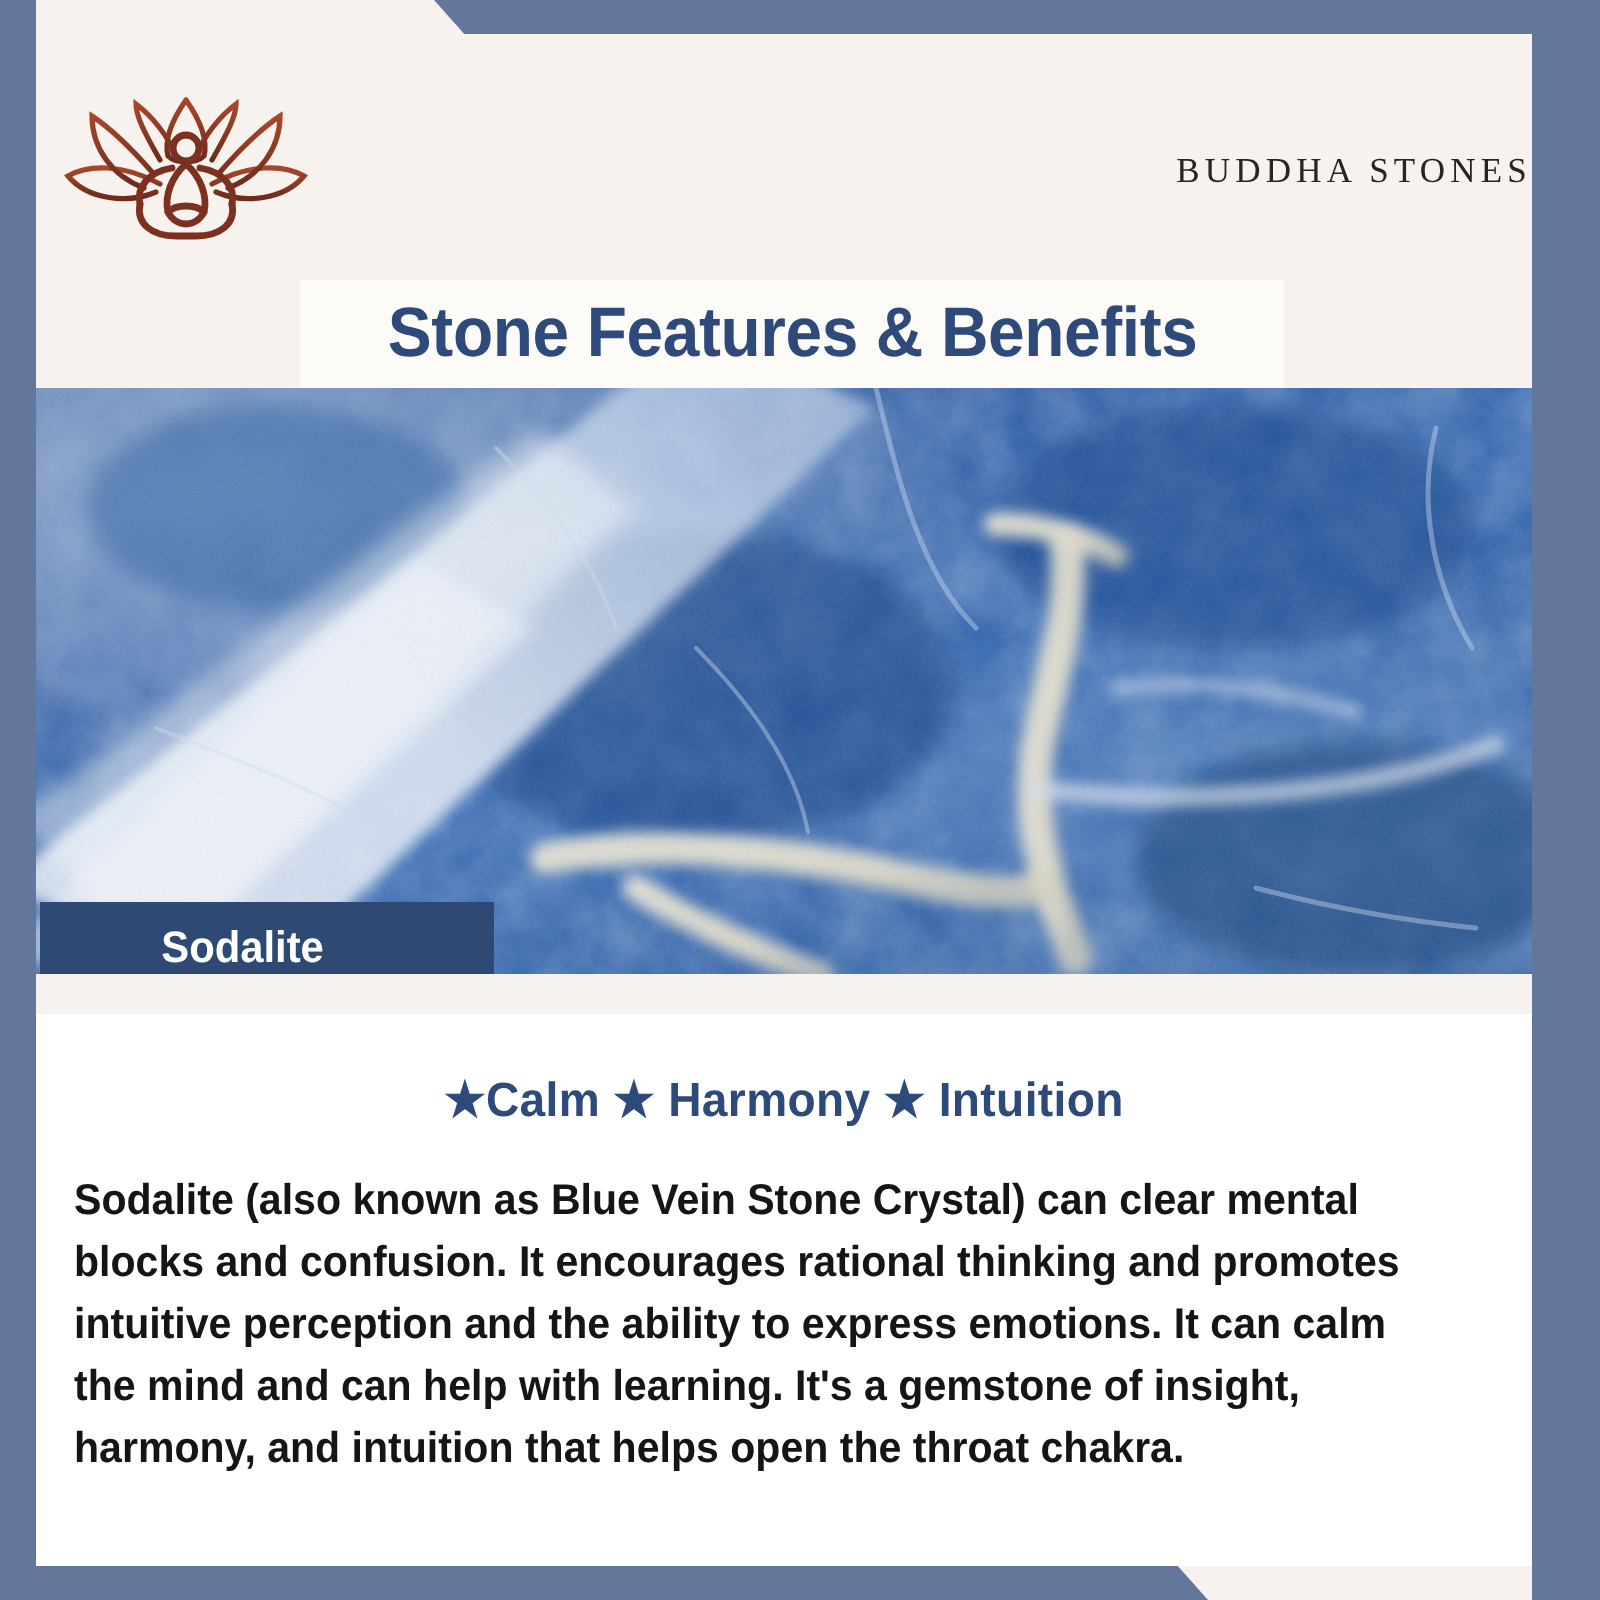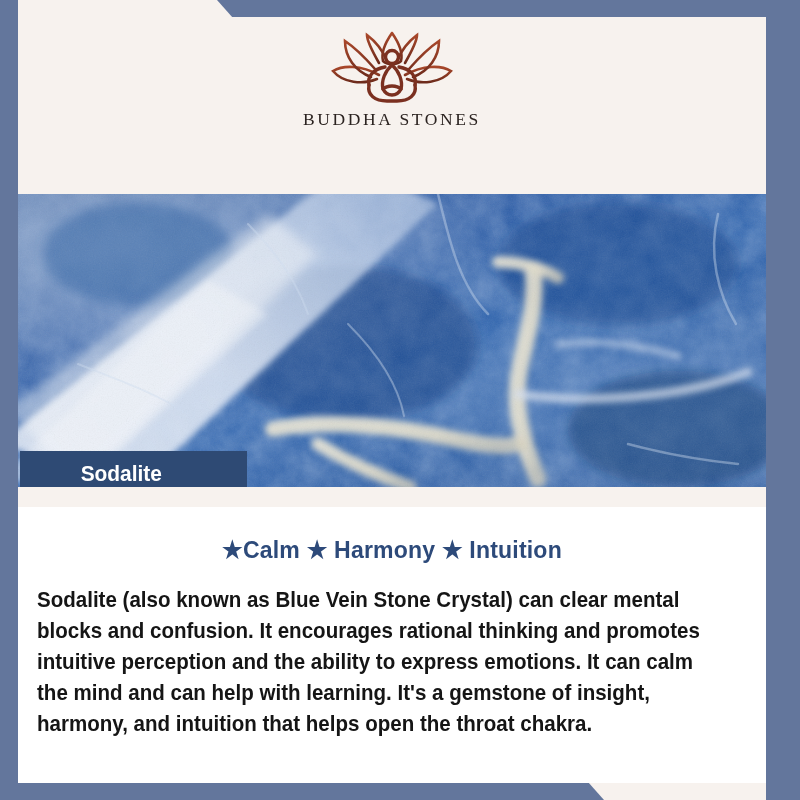--- a/index.html
+++ b/index.html
@@ -52,23 +52,23 @@
     overflow: hidden;
   }
 
   
   .brand {
     position: absolute;
     top: 0; left: 0;
     width: 748px;
     height: 123px;
     display: flex;
-    flex-direction: column;
+    flex-direction: row;
     align-items: center;
-    justify-content: flex-start;
+    justify-content: space-between;
     padding-top: 12px;
     box-sizing: border-box;
   }
   .logo-mark {
     width: 150px;
     height: 78px;
     display: block;
   }
   .brand-name {
     margin-top: 2px;
@@ -235,20 +235,23 @@
             <path d="M52 56 C 50 66, 58 72, 70 72 L 80 72 C 92 72, 100 66, 98 56"></path>
 
             <path d="M66 60 C 70 56, 80 56, 84 60"></path>
           </g>
         </svg>
       </span>
       <span class="brand-name">BUDDHA STONES</span>
     </div>
 
     <div class="title-band"></div>
+    <div class="title-card">
+      <span class="title-text">Stone Features &amp; Benefits</span>
+    </div>
 
     <div class="photo">
       <svg width="748" height="293" viewBox="0 0 748 293" xmlns="http://www.w3.org/2000/svg">
         <defs>
           <linearGradient id="base" x1="0" y1="0" x2="1" y2="1">
             <stop offset="0%" stop-color="#2b5494"></stop>
             <stop offset="28%" stop-color="#1d4f9e"></stop>
             <stop offset="55%" stop-color="#2a61ad"></stop>
             <stop offset="100%" stop-color="#1b4a92"></stop>
           </linearGradient>

